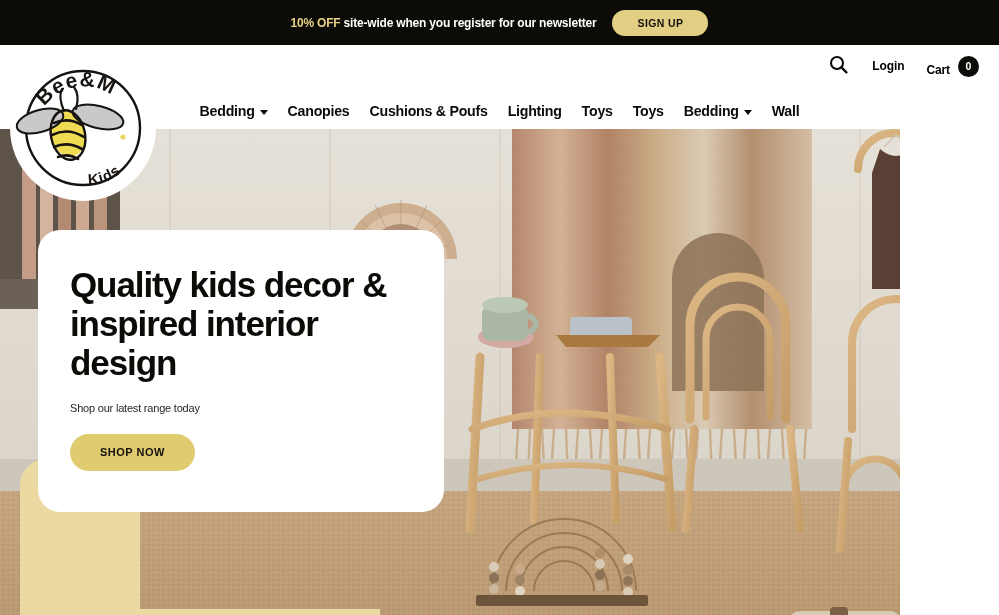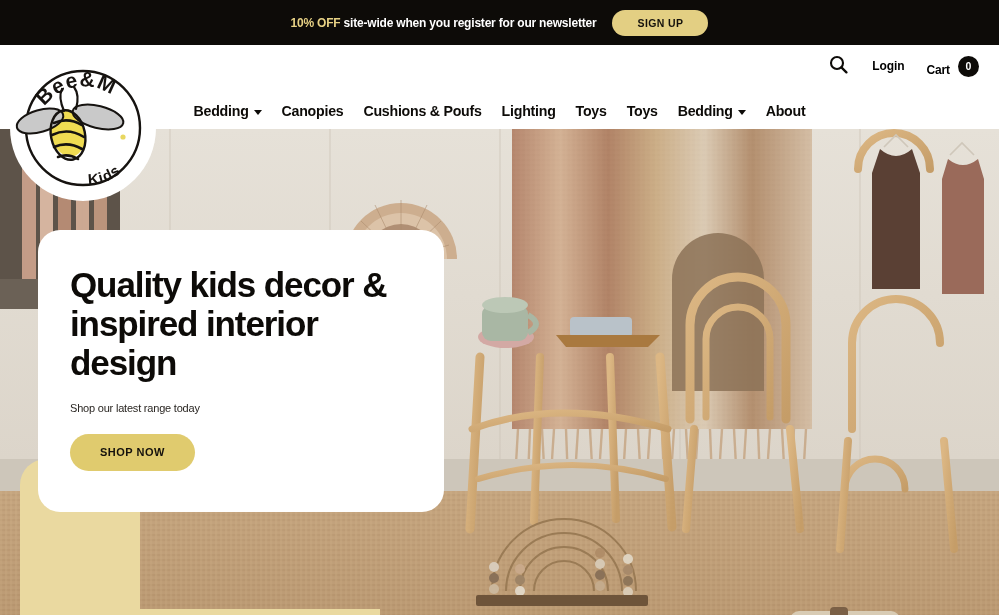--- a/index.html
+++ b/index.html
@@ -91,21 +91,21 @@
     width: 146px; height: 146px;
     border-radius: 50%;
     background: #ffffff;
     z-index: 35;
     display: flex; align-items: center; justify-content: center;
   }
 
   
   .hero {
     position: absolute; top: 129px; left: 0;
-    width: 999px; height: 486px;
+    width: 900px; height: 486px;
     overflow: hidden;
     background: #3b82f6;
   }
   .hero-photo { position: absolute; inset: 0; }
 
   
   .sun-burst {
     position: absolute; left: 120px; top: 120px;
     width: 230px; height: 200px;
     z-index: 3;
@@ -203,21 +203,21 @@
           <span>Toys</span>
         </a>
       <a class="nav-item">
           <span>Toys</span>
         </a>
       <a class="nav-item">
           <span>Bedding</span>
           <i class="caret"></i>
         </a>
       <a class="nav-item">
-          <span>About</span>
+          <span>Wall</span>
         </a>
     </nav>
   </header>
 
   <section class="hero">
 
     <div class="hero-photo">
       <svg width="999" height="486" viewBox="0 0 999 486" preserveAspectRatio="none">
         <defs>
           <linearGradient id="wallG" x1="0" y1="0" x2="0" y2="1">

